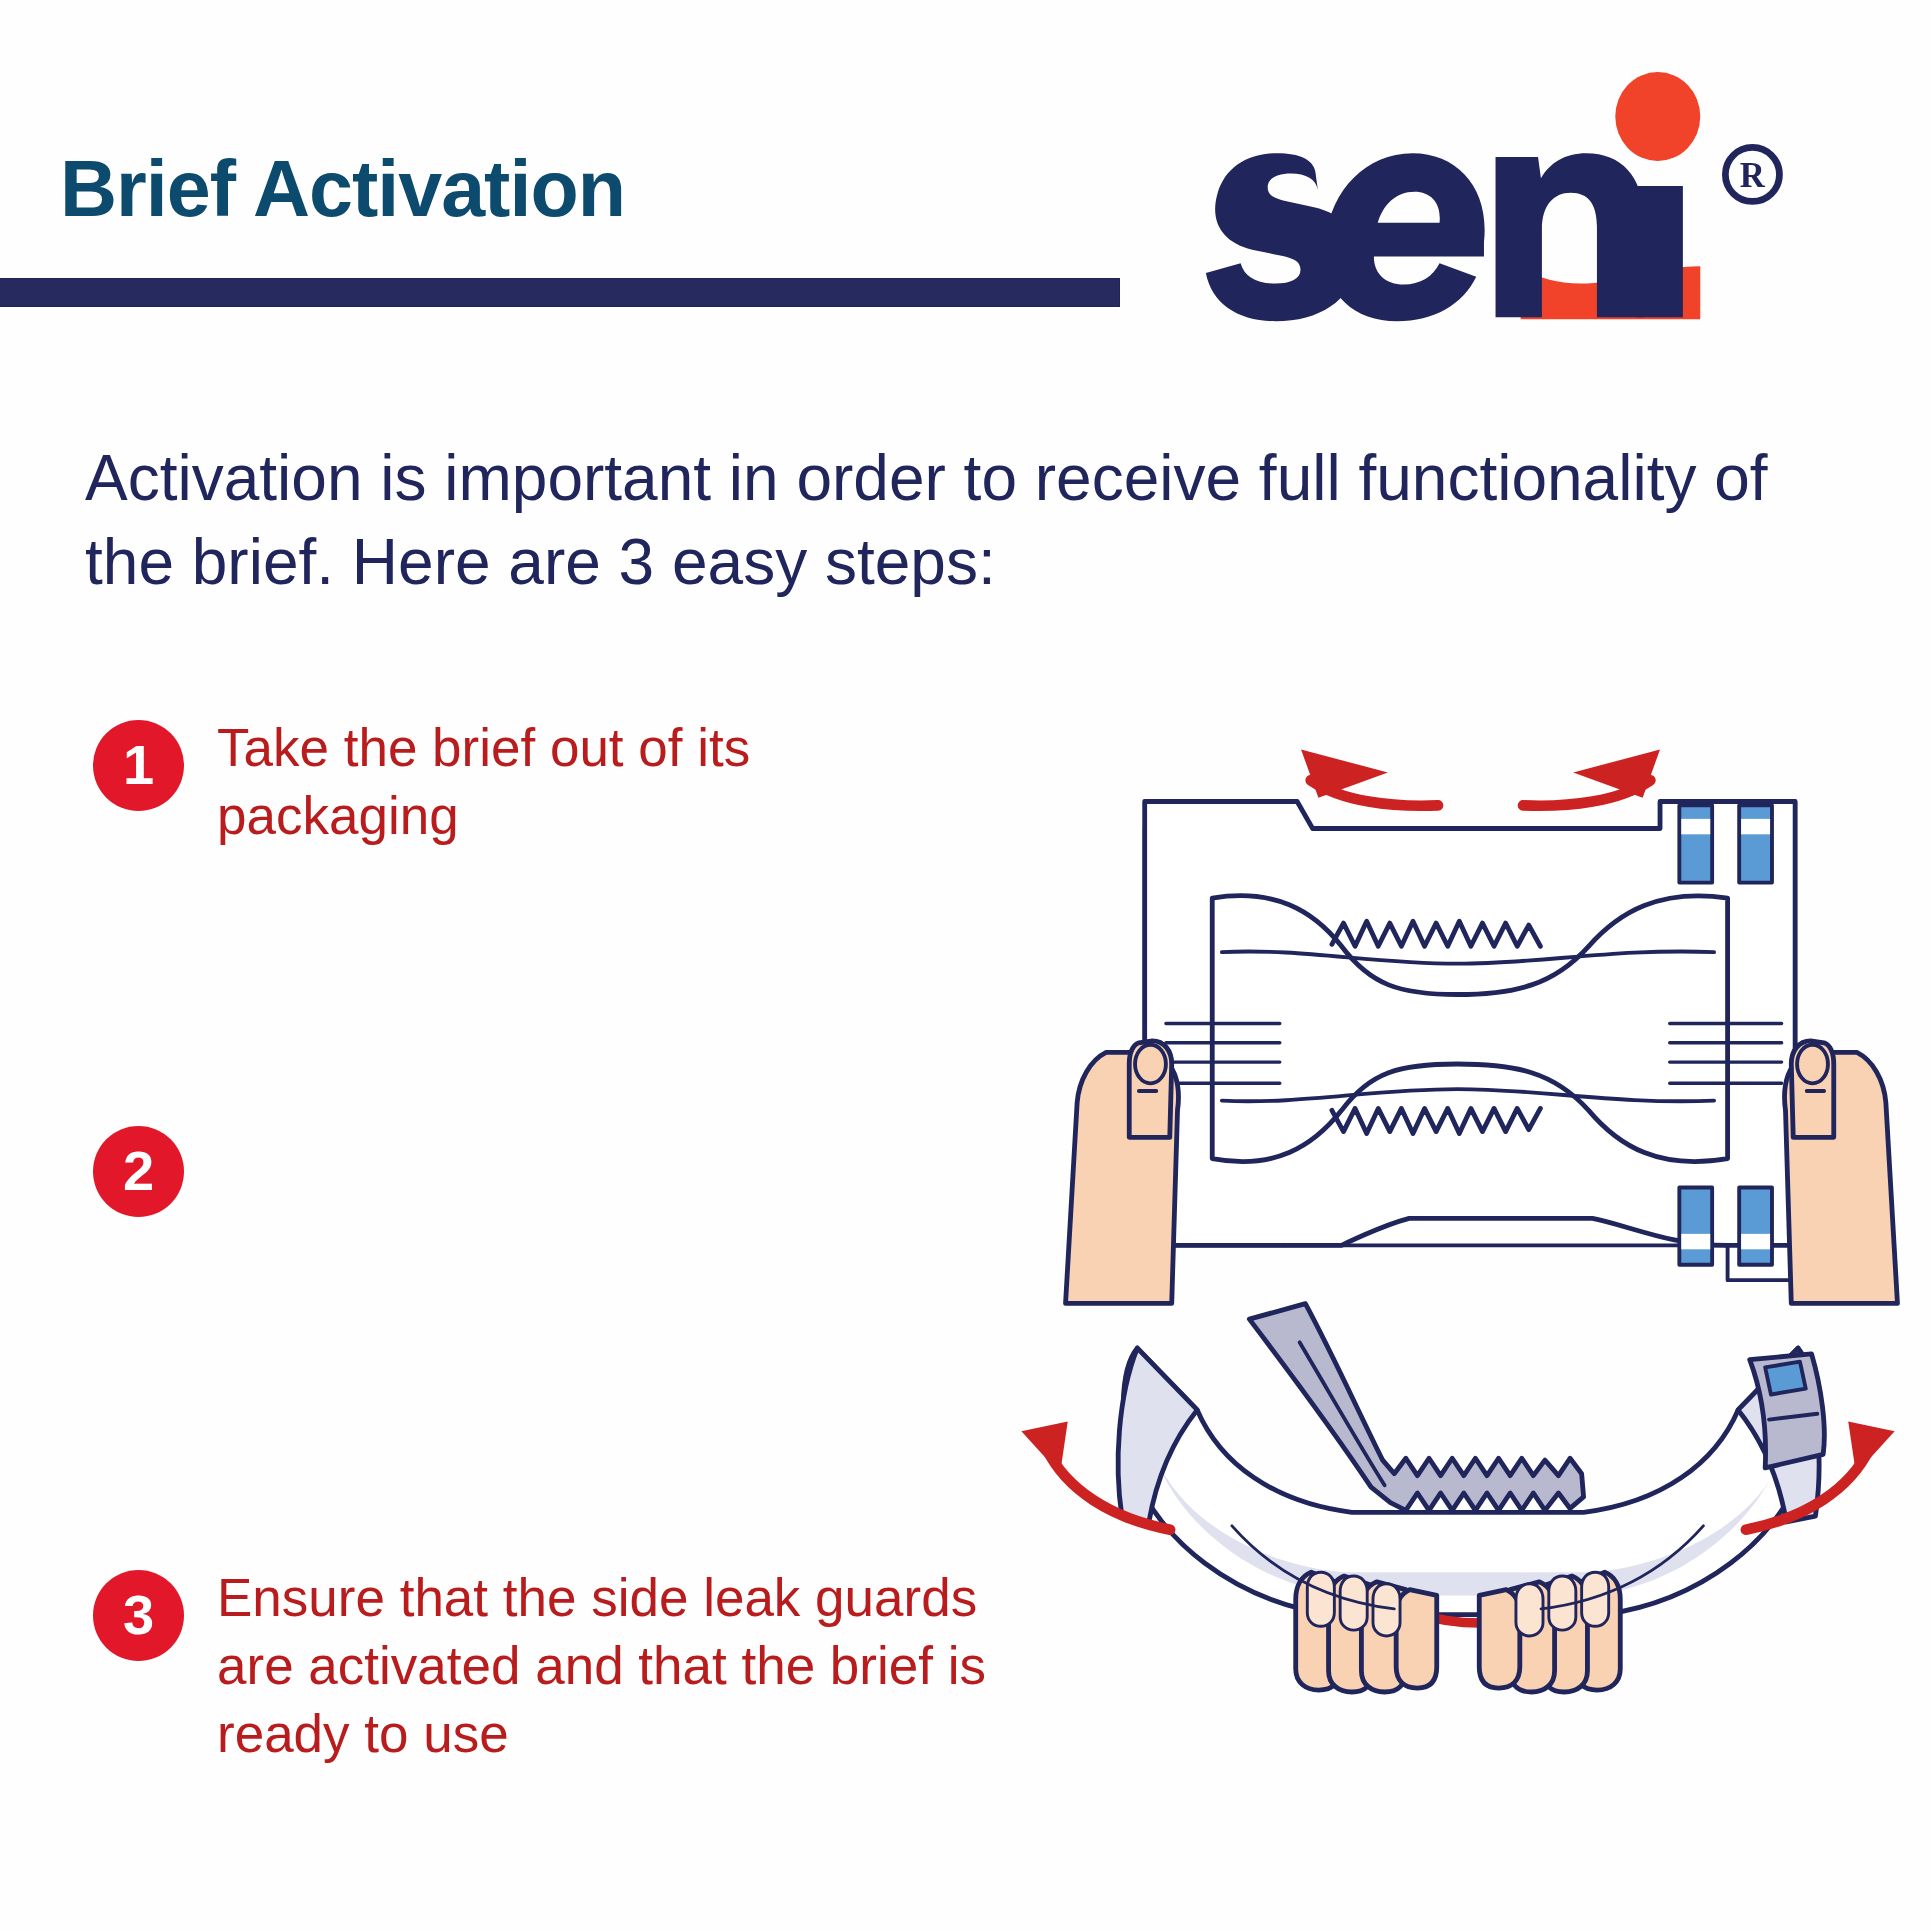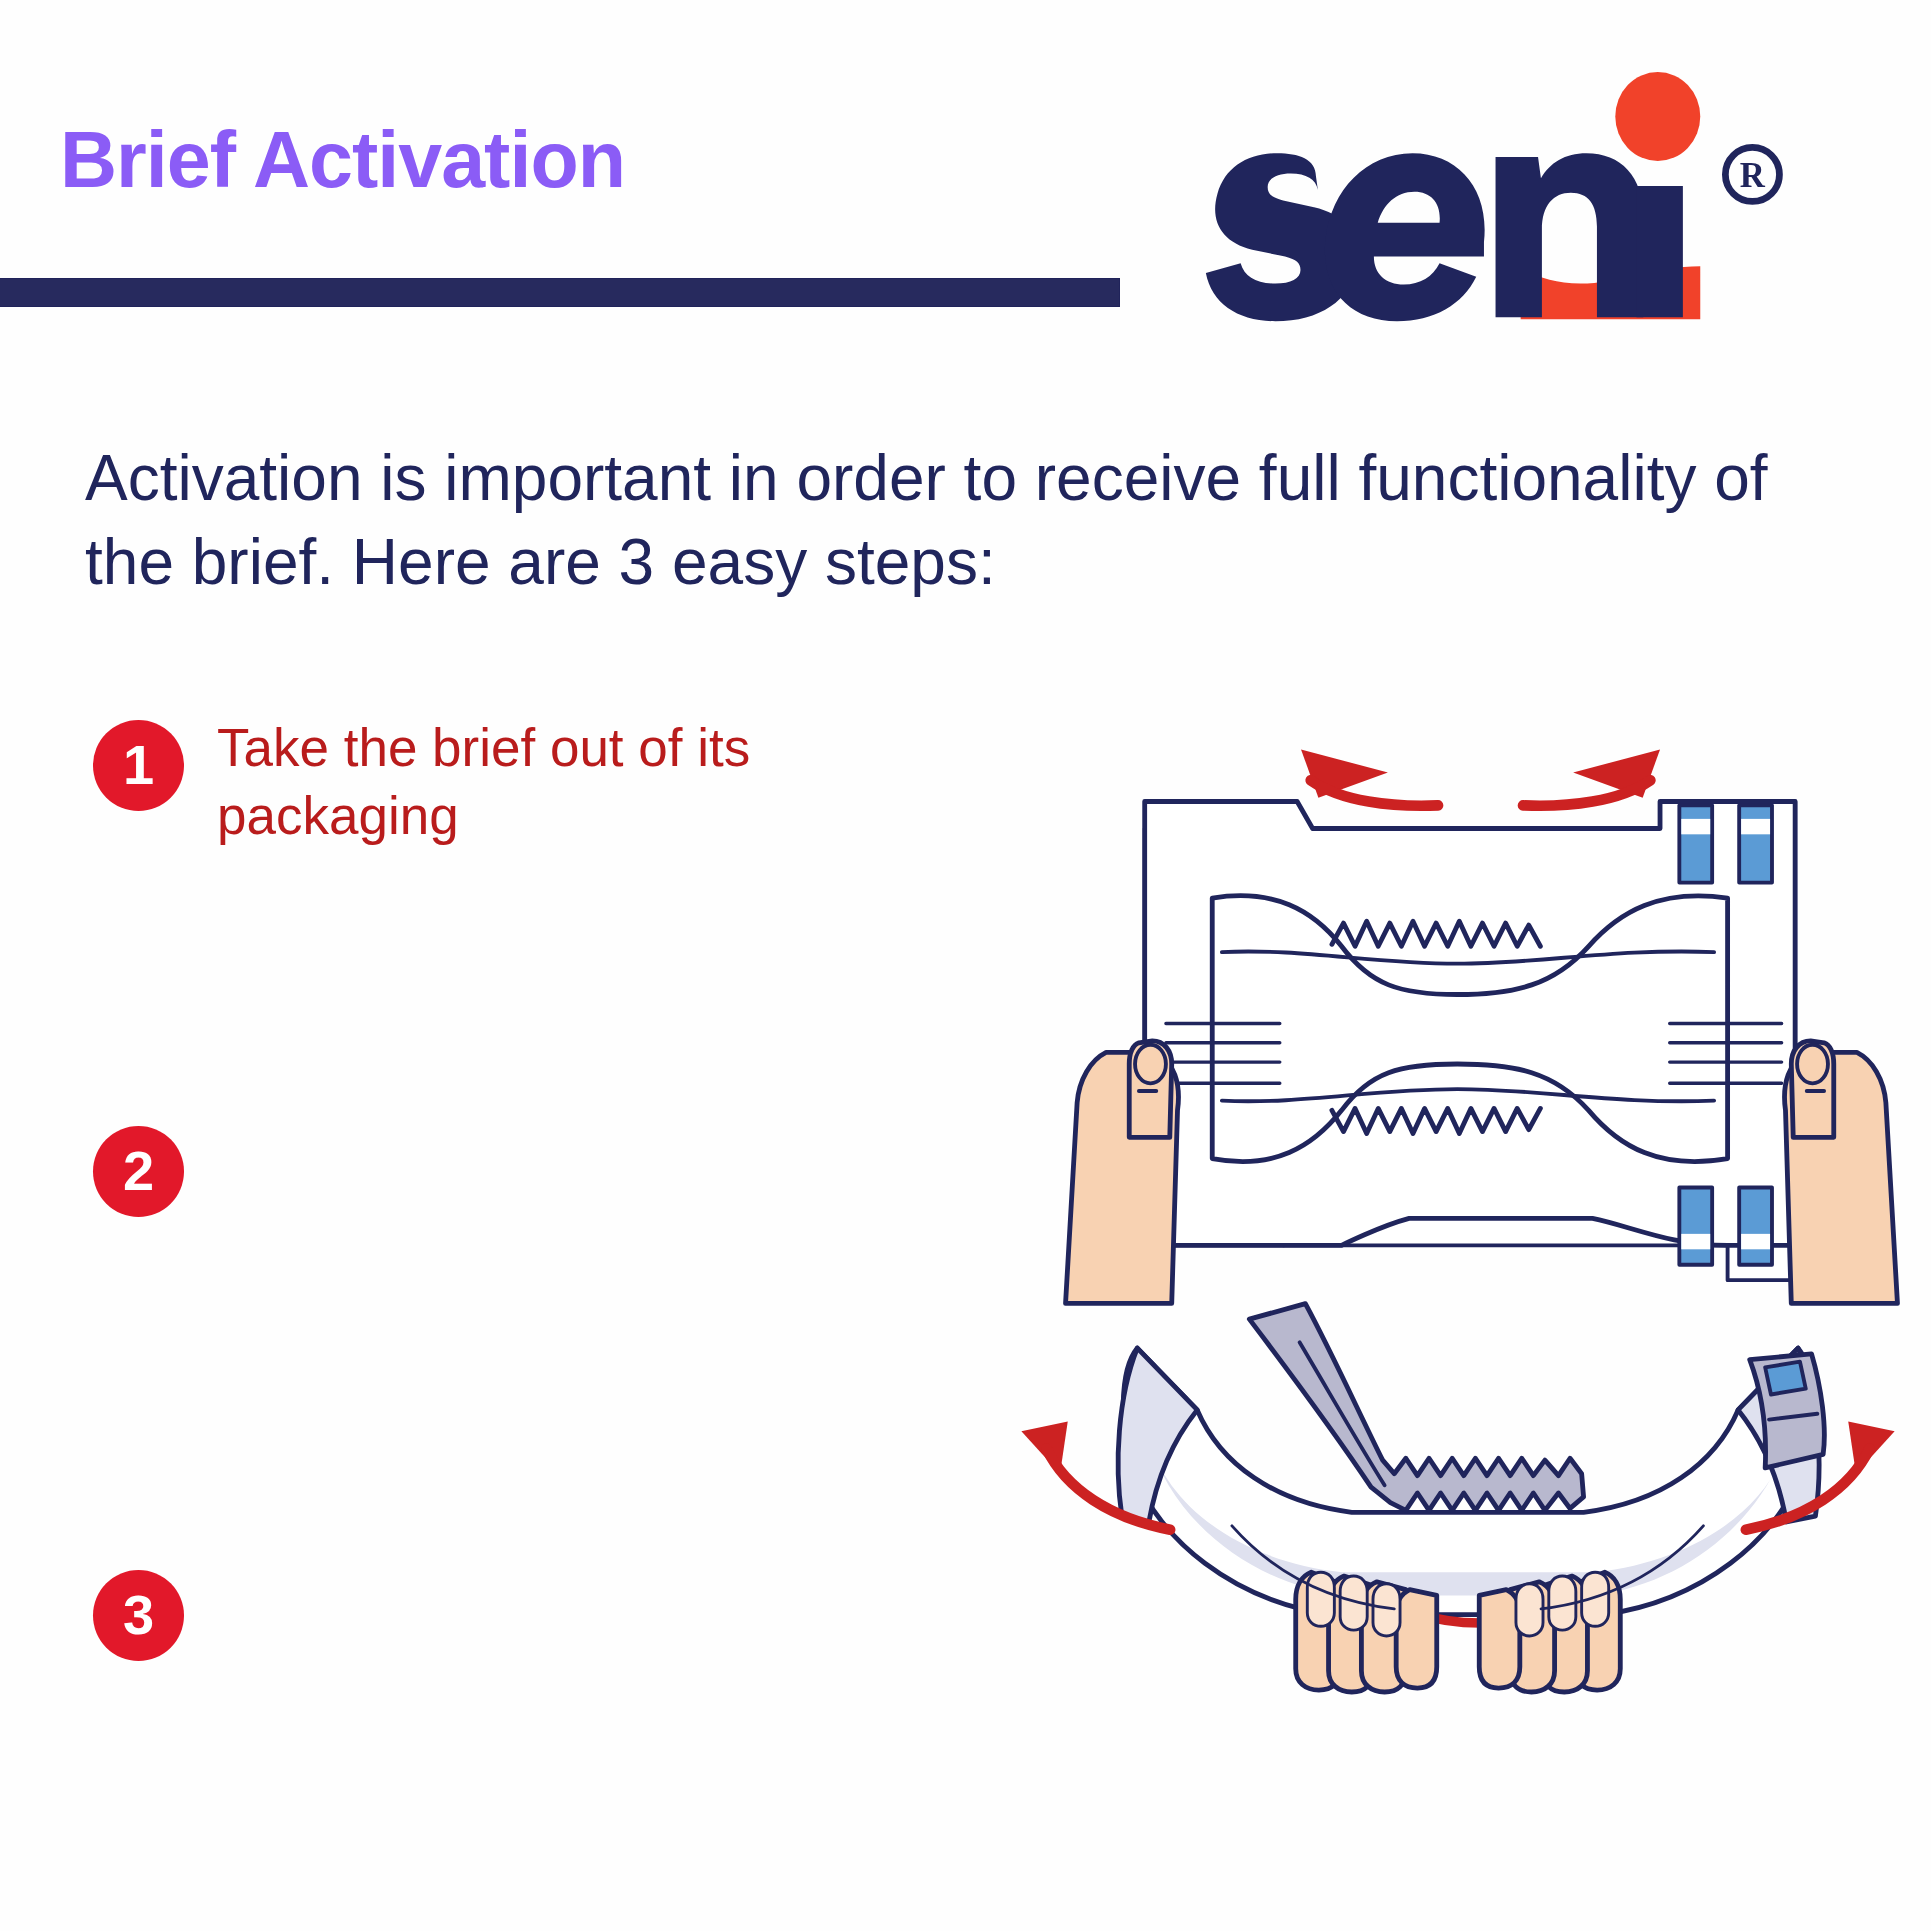--- a/index.html
+++ b/index.html
@@ -11,24 +11,24 @@
   }
   .page {
     position: relative;
     width: 1931px; height: 1931px;
     background: #fefefe;
   }
 
   
   .page-title {
     position: absolute;
-    left: 60px; top: 120px;
+    left: 60px; top: 149px;
     font-size: 79px;
     font-weight: 700;
-    color: #8b5cf6;
+    color: #0c4a6e;
     letter-spacing: -1px;
     line-height: 1;
     white-space: nowrap;
   }
   .title-rule {
     position: absolute;
     left: -11.6px; top: 278px;
     width: 1132px; height: 29px;
     background: #272a5e;
     border: 1px solid #20235a;
@@ -147,20 +147,23 @@
         <span>Take the brief out of its packaging</span>
       </div>
     </div>
 
     <div class="step step-2">
       <div class="badge">2</div>
     </div>
 
     <div class="step step-3">
       <div class="badge">3</div>
+      <div class="step-text">
+        <span>Ensure that the side leak guards are activated and that the brief is ready to use</span>
+      </div>
     </div>
 
   </div>
 
   <div class="illus illus-1">
     <svg viewBox="0 0 890 630" xmlns="http://www.w3.org/2000/svg">
       <g fill="none" stroke="#20255c" stroke-width="4" stroke-linejoin="round" stroke-linecap="round">
 
         <g stroke="none">
           <path d="M348 70 L258 46 L276 96 Z" fill="#cc2222"></path>

